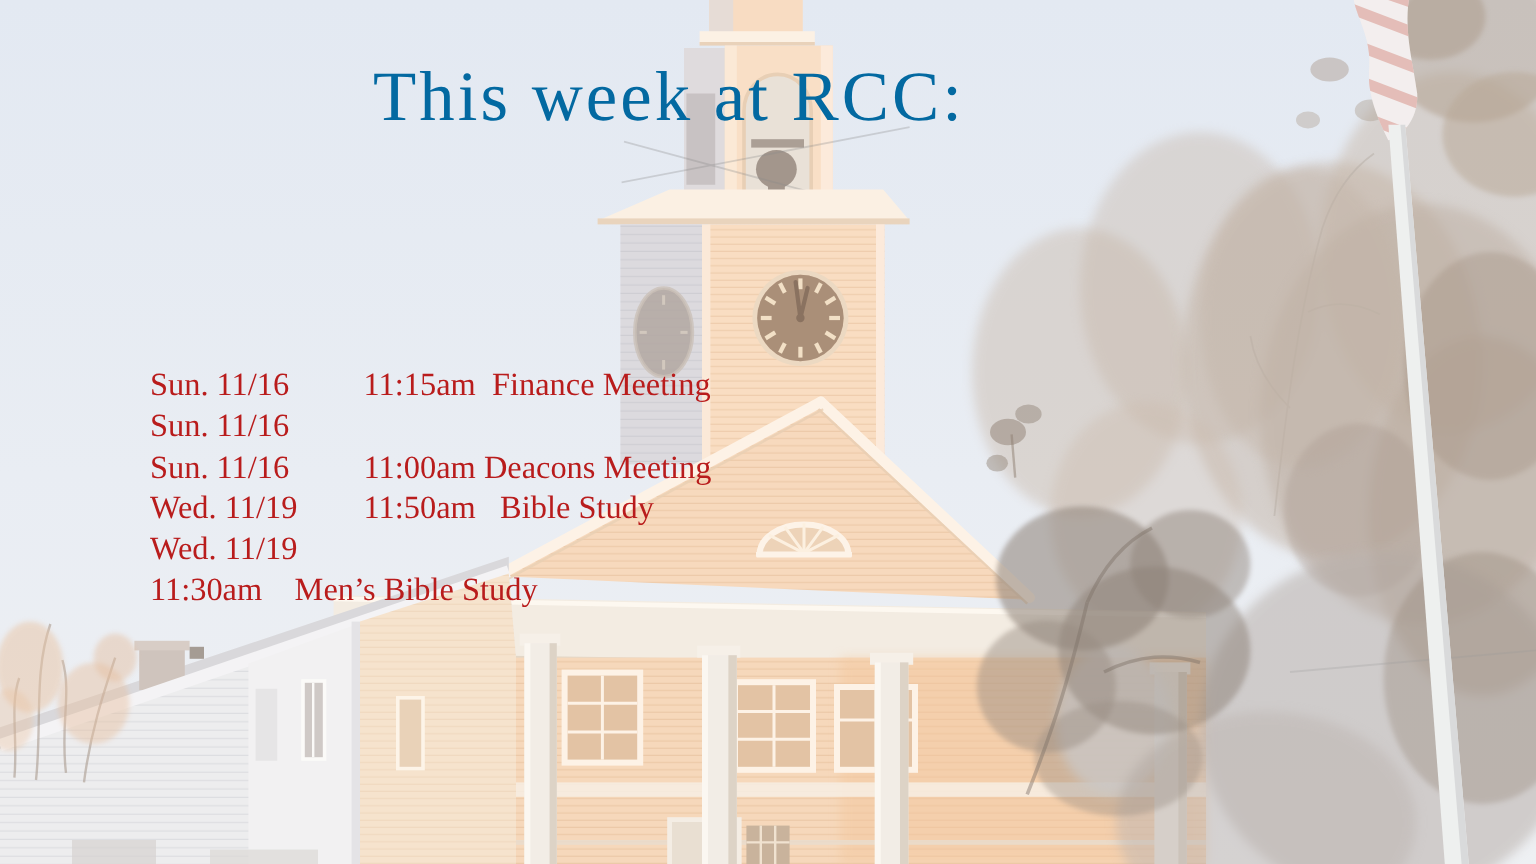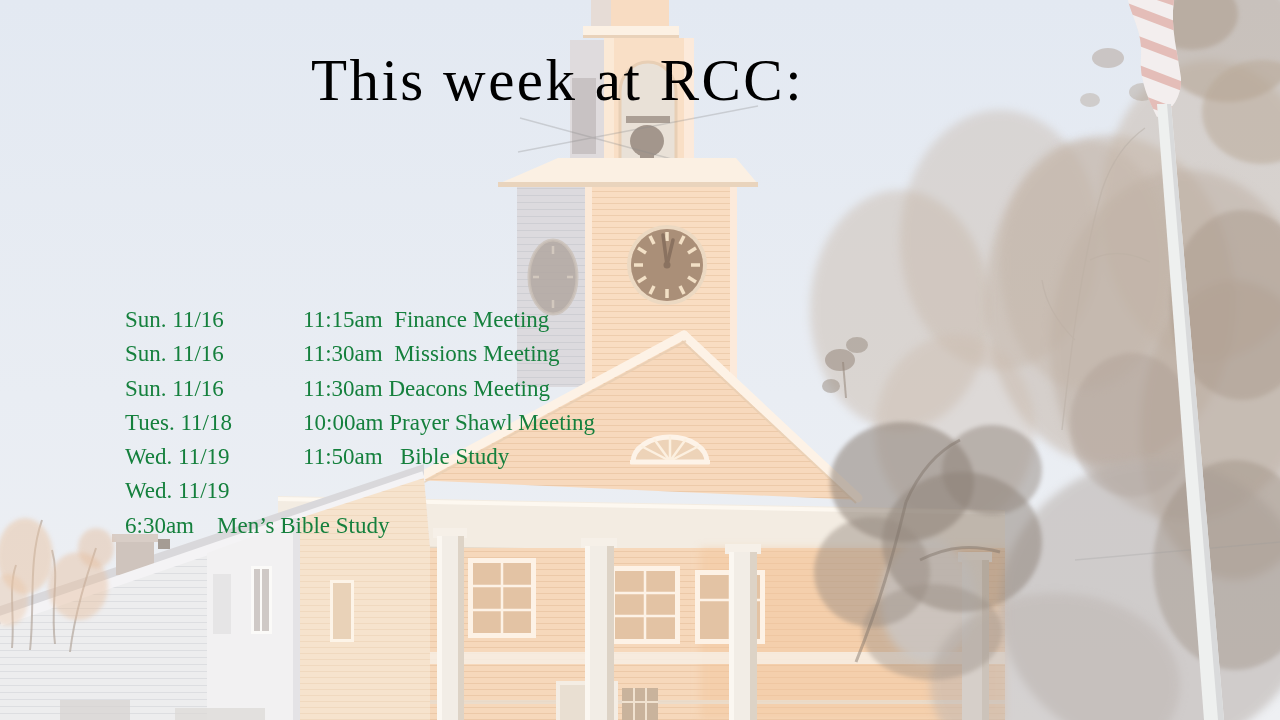--- a/index.html
+++ b/index.html
@@ -3,26 +3,26 @@
 <meta charset="utf-8">
 <style>
   html,body{margin:0;padding:0;background:#eef0f3;}
   .stage{
     position:relative;width:1280px;height:720px;overflow:hidden;
     font-family:"Liberation Serif","DejaVu Serif",serif;
   }
   .bg{position:absolute;inset:0;}
   .title{
     position:absolute;top:51px;left:0;width:1115px;text-align:center;
-    font-size:59px;letter-spacing:2.5px;color:#000000;line-height:1;
+    font-size:59px;letter-spacing:2.5px;color:#0369a1;line-height:1;
     font-weight:400;
   }
   .schedule{
-    position:absolute;left:125px;top:303px;color:#15803d;
-    font-size:23px;line-height:34.3px;
+    position:absolute;left:125px;top:303px;color:#b91c1c;
+    font-size:27px;line-height:34.3px;
   }
   .row{display:flex;height:34.3px;white-space:pre;}
   .day{width:178px;}
   .event{white-space:pre;}
 </style>
 </head>
 <body>
 
 <div class="stage">
 
@@ -335,35 +335,30 @@
 
   <div class="title">This week at RCC:</div>
 
   <div class="schedule">
     <div class="row">
       <span class="day">Sun. 11/16</span>
       <span class="event">11:15am  Finance Meeting</span>
     </div>
     <div class="row">
       <span class="day">Sun. 11/16</span>
-      <span class="event">11:30am  Missions Meeting</span>
     </div>
     <div class="row">
       <span class="day">Sun. 11/16</span>
-      <span class="event">11:30am Deacons Meeting</span>
-    </div>
-    <div class="row">
-      <span class="day">Tues. 11/18</span>
-      <span class="event">10:00am Prayer Shawl Meeting</span>
+      <span class="event">11:00am Deacons Meeting</span>
     </div>
     <div class="row">
       <span class="day">Wed. 11/19</span>
       <span class="event">11:50am   Bible Study</span>
     </div>
     <div class="row">
       <span class="day">Wed. 11/19</span>
     </div>
     <div class="row">
-      <span class="event">6:30am    Men’s Bible Study</span>
+      <span class="event">11:30am    Men’s Bible Study</span>
     </div>
   </div>
 
 </div>
 
 </body></html>

